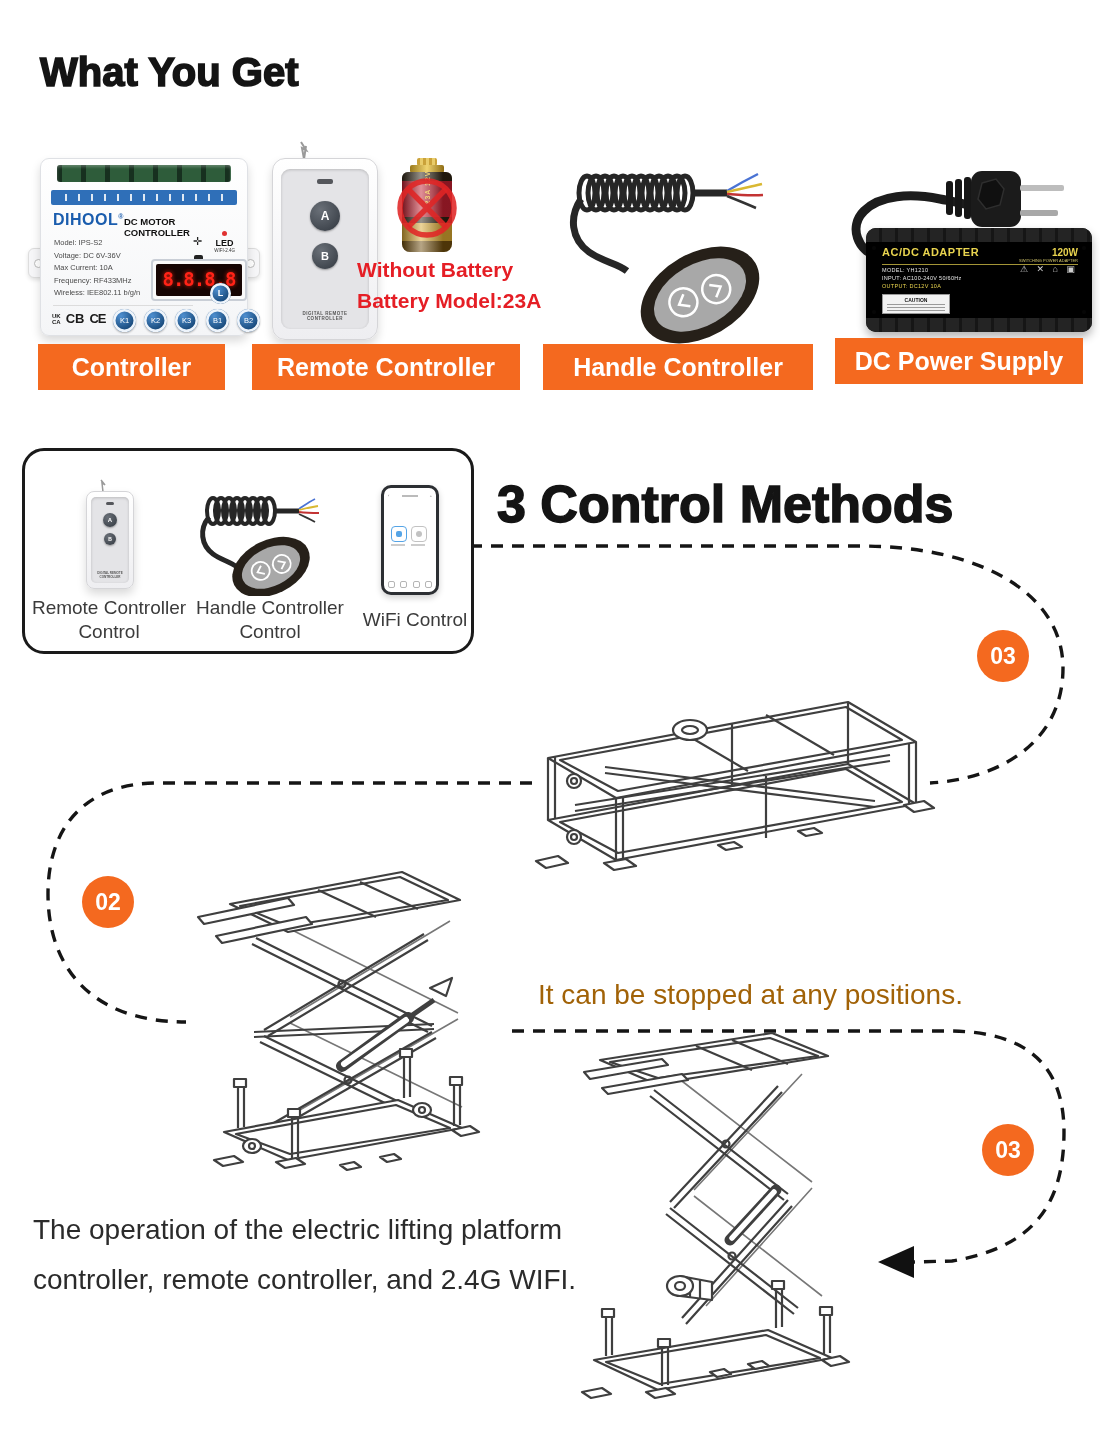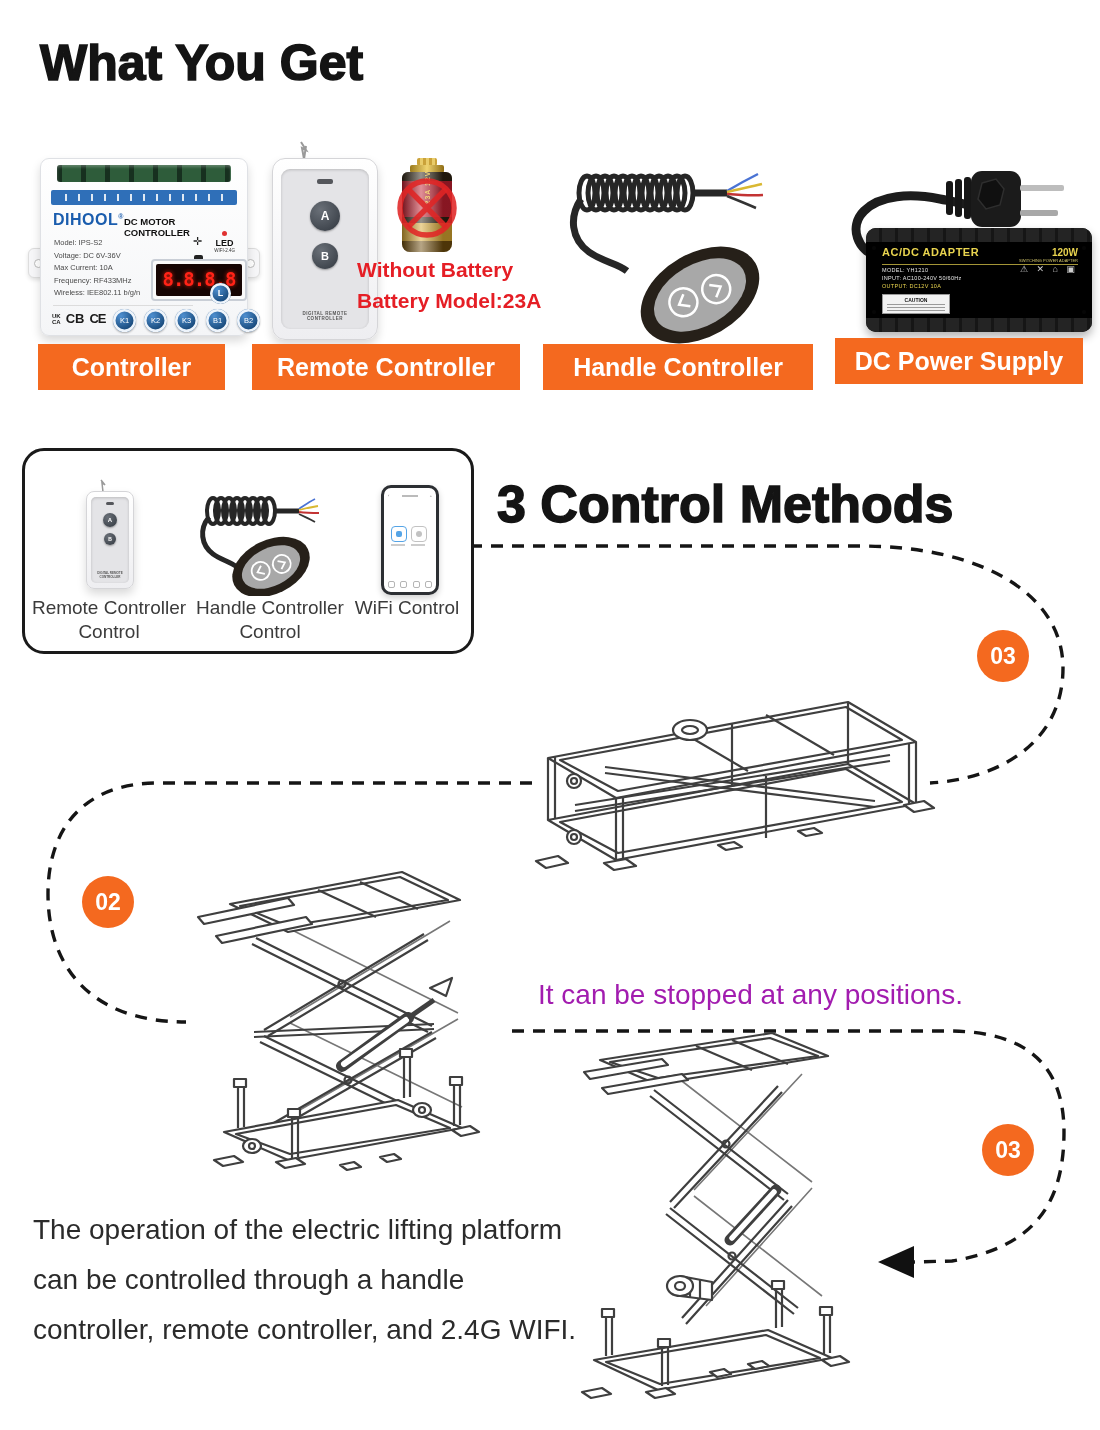--- a/index.html
+++ b/index.html
@@ -1,21 +1,21 @@
 <!DOCTYPE html>
 <html style="--accent: #F4691F; --red: #E51E25; --blue: #1A5DAE;"><head>
 <meta charset="utf-8">
 <style>
   :root{ --accent:#F4691F; --red:#E51E25; --blue:#1A5DAE; }
   html,body{margin:0;padding:0;background:#fff;}
   .canvas{position:relative;width:1100px;height:1430px;background:#fff;overflow:hidden;
           font-family:"Liberation Sans",sans-serif;color:#1c1c1c;}
   .abs{position:absolute;}
   
-  .h1{font-size:50px;font-weight:bold;color:#141414;letter-spacing:0;-webkit-text-stroke:1.6px #141414;}
+  .h1{font-size:40px;font-weight:bold;color:#141414;letter-spacing:0;margin-top:16px;-webkit-text-stroke:1.6px #141414;}
   .h2{font-size:52px;font-weight:bold;color:#141414;-webkit-text-stroke:1.5px #141414;}
   
   .plabel{background:var(--accent);color:#fff;font-weight:bold;font-size:25px;text-align:center;
           height:46px;line-height:46px;}
   
   .ctl-wrap{left:28px;top:158px;width:232px;height:182px;}
   .ctl-ear{position:absolute;width:18px;height:28px;background:#f6f6f8;border:1px solid #ddd;border-radius:6px;top:90px;
            box-shadow:0 2px 4px rgba(0,0,0,.12);}
   .ctl-ear::after{content:"";position:absolute;left:5px;top:10px;width:7px;height:7px;border-radius:50%;background:#fff;border:1px solid #bbb;}
   .ctl-body{position:absolute;left:12px;right:12px;top:0;bottom:4px;background:linear-gradient(180deg,#ffffff,#f4f5f7);
@@ -103,21 +103,21 @@
   .alabel .sub{color:#cfc26a;font-size:4px;text-align:right;}
   .alabel .ln{font-size:5.5px;color:#e6e6e6;margin-top:2px;letter-spacing:.3px;}
   .alabel .ln.y{color:#E9D44F;}
   .alabel .icons{position:absolute;right:0;top:18px;color:#cfcfcf;font-size:9px;letter-spacing:3px;}
   .caut{position:absolute;left:16px;top:66px;width:66px;height:18px;background:#f2f2f2;border:1px solid #999;}
   .caut .ct{font-size:5px;font-weight:bold;color:#111;text-align:center;margin-top:2px;}
   .caut .lines{margin:1px 4px 0;height:7px;background:repeating-linear-gradient(180deg,#9a9a9a 0 1px,transparent 1px 3px);}
   
   .badge{width:52px;height:52px;border-radius:50%;background:var(--accent);color:#fff;font-weight:bold;font-size:23px;
          text-align:center;line-height:52px;z-index:4;}
-  .note{font-size:28px;color:#a21caf;}
+  .note{font-size:28px;color:#a16207;}
   .para{font-size:28px;line-height:50px;color:#2b2b2b;}
   svg{display:block;}
   .lift path,.lift line,.lift ellipse,.lift circle,.lift rect{vector-effect:non-scaling-stroke;}
 </style>
 </head>
 <body>
 
 <div class="canvas">
 
   <svg class="abs" style="left:0;top:0;z-index:1;" width="1100" height="1430" viewBox="0 0 1100 1430" fill="none" stroke="#151515" stroke-width="3.4" stroke-dasharray="12 9">
@@ -358,21 +358,21 @@
     </div>
 
     <div class="mlabel" style="left:4px;width:160px;">
       <div>Remote Controller</div>
         <div>Control</div>
     </div>
     <div class="mlabel" style="left:165px;width:160px;">
       <div>Handle Controller</div>
         <div>Control</div>
     </div>
-    <div class="mlabel" style="left:322px;width:120px;">
+    <div class="mlabel" style="left:330px;width:120px;margin-top:12px;">
       <div>WiFi Control</div>
     </div>
   </div>
 
   <div class="abs h2" style="left:497px;top:474px;z-index:2;">3 Control Methods</div>
 
   <div class="abs badge" style="left:977px;top:630px;">03</div>
   <div class="abs badge" style="left:82px;top:876px;">02</div>
   <div class="abs badge" style="left:982px;top:1124px;">03</div>
 
@@ -448,17 +448,16 @@
     <rect x="192" y="251" width="12" height="8" fill="#fff"></rect>
       <rect x="240" y="277" width="12" height="8" fill="#fff"></rect>
     <path d="M2,362 l20,-4 l9,6 l-20,4 z M66,362 l20,-4 l9,6 l-20,4 z M242,330 l18,-4 l9,6 l-18,4 z" fill="#fff"></path>
     <path d="M130,342 l14,-3 l7,5 l-14,3 z M168,334 l14,-3 l7,5 l-14,3 z" fill="#fff"></path>
   </svg>
 
   <div class="abs note" style="left:538px;top:979px;z-index:2;">It can be stopped at any positions.</div>
 
   <div class="abs para" style="left:33px;top:1205px;z-index:2;">
     <div>The operation of the electric lifting platform</div>
-    <div>can be controlled through a handle</div>
     <div>controller, remote controller, and 2.4G WIFI.</div>
   </div>
 
 </div>
 
 </body></html>

